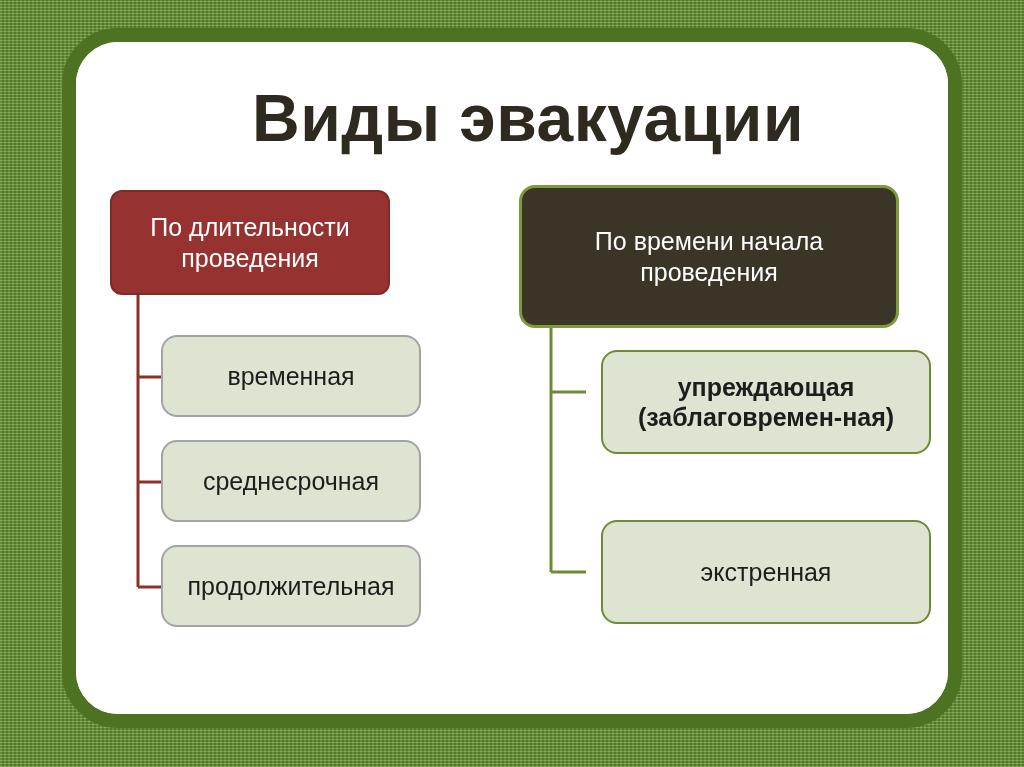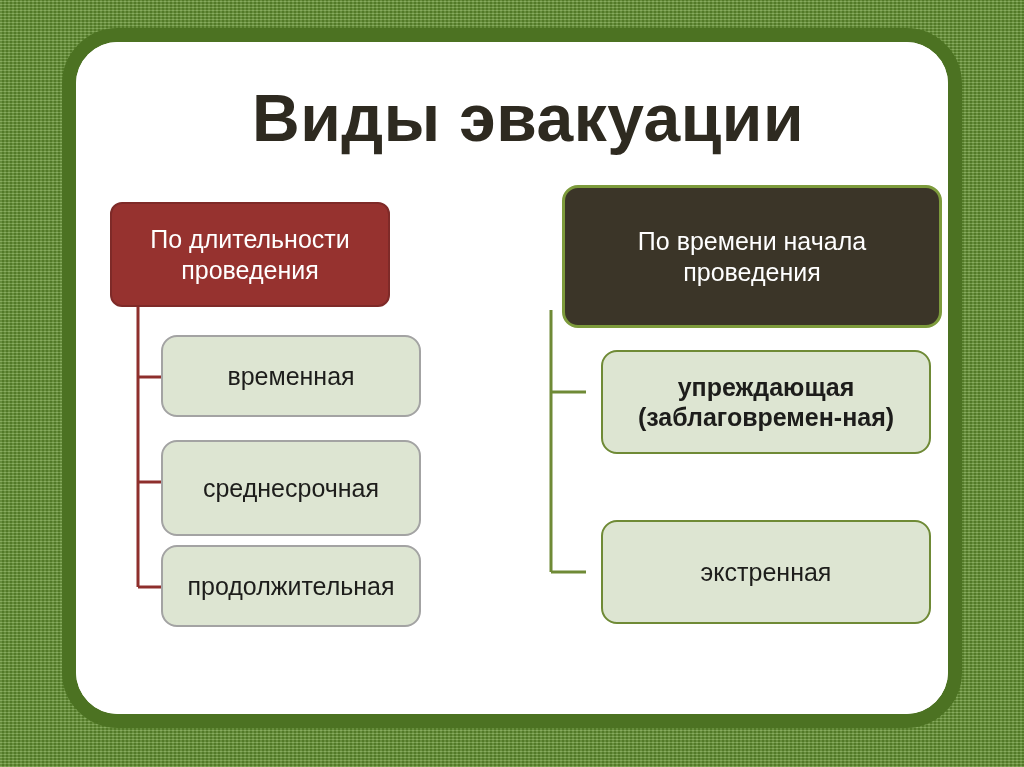--- a/index.html
+++ b/index.html
@@ -116,29 +116,29 @@
         <path d="M 62 440 L 92 440" stroke="#8e2f2c" stroke-width="3" fill="none"></path>
         <path d="M 62 545 L 92 545" stroke="#8e2f2c" stroke-width="3" fill="none"></path>
       </svg>
 
       <svg class="connector" style="left:0; top:0; width:872px; height:672px;" viewBox="0 0 872 672" xmlns="http://www.w3.org/2000/svg">
         <path d="M 475 268 L 475 530" stroke="#6f8a36" stroke-width="3" fill="none"></path>
         <path d="M 475 350 L 510 350" stroke="#6f8a36" stroke-width="3" fill="none"></path>
         <path d="M 475 530 L 510 530" stroke="#6f8a36" stroke-width="3" fill="none"></path>
       </svg>
 
-      <div class="node node-head head-red" style="left:34px; top:148px; width:280px; height:105px;margin-top:12px;">По длительности проведения</div>
+      <div class="node node-head head-red" style="left:34px; top:148px; width:280px; height:105px;">По длительности проведения</div>
 
       <div class="node node-leaf leaf-red" style="left:85px; top:293px; width:260px; height:82px;">временная</div>
 
-      <div class="node node-leaf leaf-red" style="left:85px; top:398px; width:260px; height:96px;">среднесрочная</div>
+      <div class="node node-leaf leaf-red" style="left:85px; top:398px; width:260px; height:82px;">среднесрочная</div>
 
       <div class="node node-leaf leaf-red" style="left:85px; top:503px; width:260px; height:82px;">продолжительная</div>
 
-      <div class="node node-head head-dark" style="left:443px; top:143px; width:380px; height:143px;margin-left:43px;">По времени начала проведения</div>
+      <div class="node node-head head-dark" style="left:443px; top:143px; width:380px; height:143px;">По времени начала проведения</div>
 
       <div class="node node-leaf leaf-olive" style="left:525px; top:308px; width:330px; height:104px;font-weight:bold;">упреждающая (заблаговремен-ная)</div>
 
       <div class="node node-leaf leaf-olive" style="left:525px; top:478px; width:330px; height:104px;text-align:center;">экстренная</div>
 
     </div>
   </div>
 </div>
 
 </body></html>

